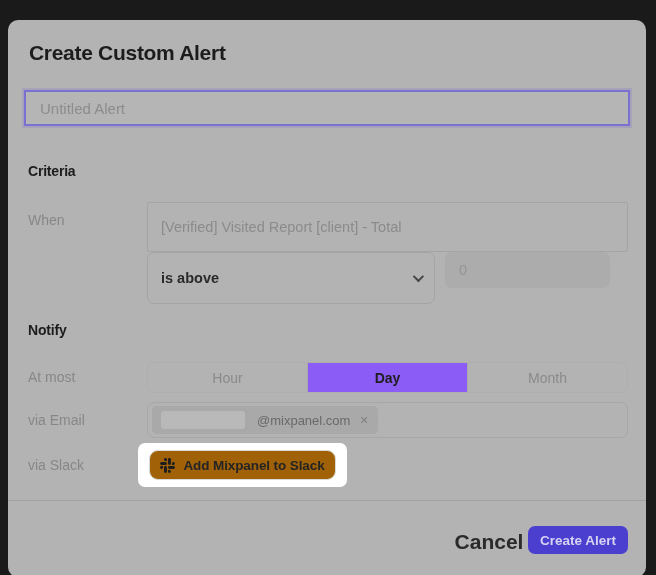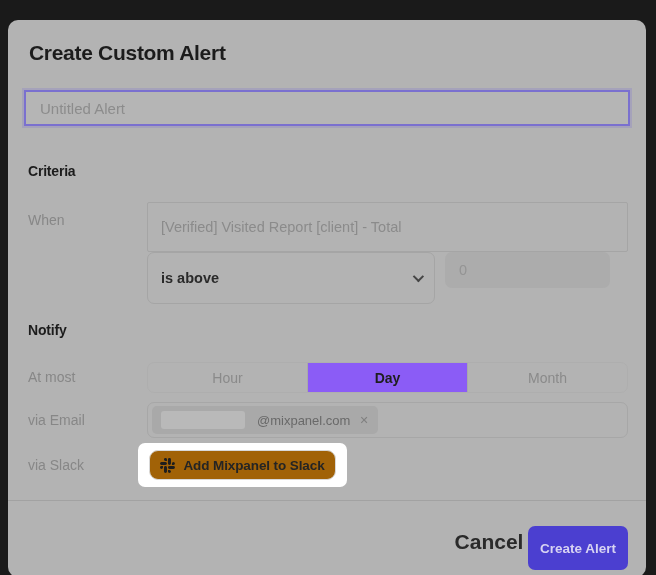--- a/index.html
+++ b/index.html
@@ -120,21 +120,21 @@
   .footer-divider {
     left:0; top:480px; width:638px; height:1px; background:#a2a2a2;
   }
   .cancel-button {
     left:443px; top:505px; width:76px; height:34px;
     background:transparent; border:none; cursor:pointer;
     font-size:21px; font-weight:700; color:#2a2a2a;
     font-family:"Liberation Sans", sans-serif;
   }
   .create-button {
-    left:520px; top:506px; width:100px; height:44px;
+    left:520px; top:506px; width:100px; height:28px;
     background:#4b3fd0; border:none; border-radius:7px; cursor:pointer;
     font-size:13.5px; font-weight:700; color:#d7d3f2;
     font-family:"Liberation Sans", sans-serif;
   }
 </style>
 </head>
 <body>
 
 <div class="stage">
   <div class="modal">

